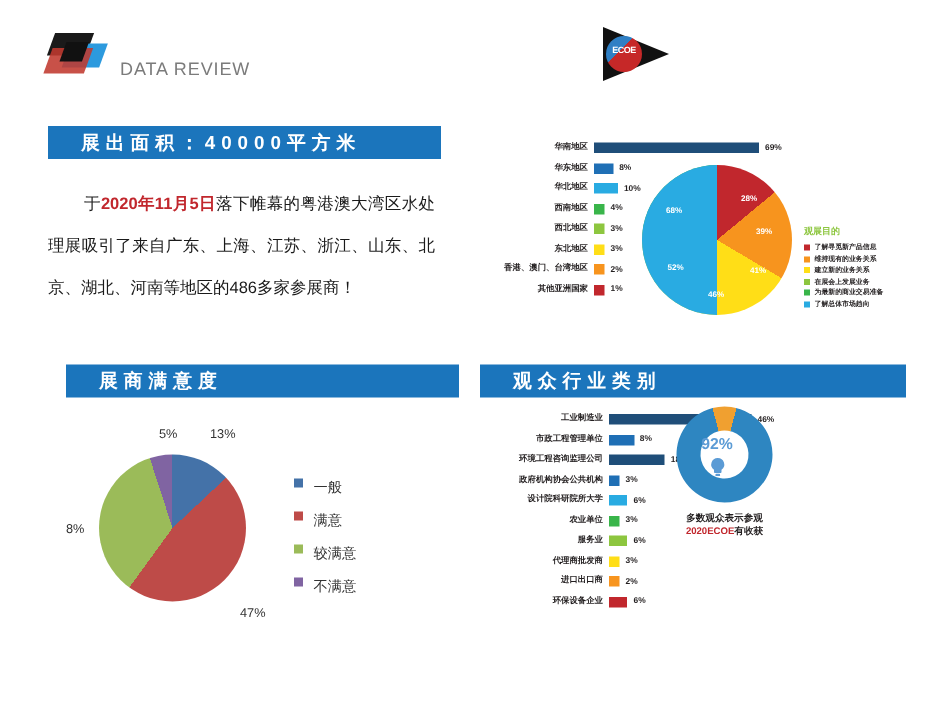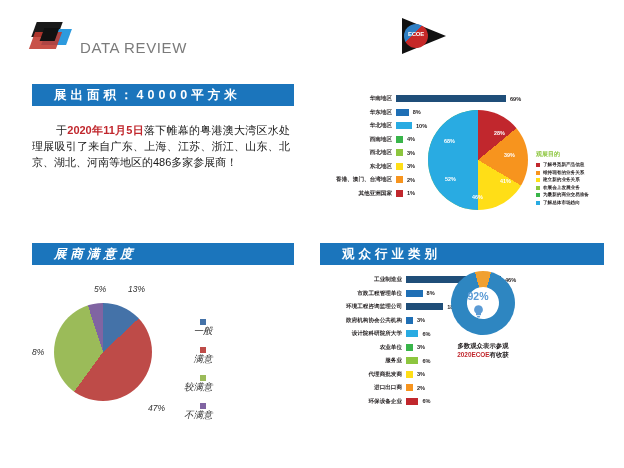--- a/index.html
+++ b/index.html
@@ -21,21 +21,21 @@
   .lm-blue  { left: 12px; top: 7px; width: 25px; height: 16px;
               background: #2c9ade; transform: skewX(-20deg); }
   .lm-red   { left: 0px; top: 10px; width: 27px; height: 17px;
               background: #c0392f; opacity: .88; transform: skewX(-20deg); }
   .lm-dark  { left: 10px; top: 6px; width: 15px; height: 13px;
               background: #111; transform: skewX(-20deg); }
 
   .logo-cn { position: absolute; left: 80px; top: 20px;
              font-size: 15px; font-weight: bold; color: #1d6fb8; letter-spacing: 1px; }
   .logo-en { position: absolute; left: 80px; top: 39px;
-             font-size: 15px; color: #7b7b7b; letter-spacing: .6px; }
+             font-size: 12px; color: #7b7b7b; letter-spacing: .6px; }
 
   
   .rlogo { position: absolute; right: 16px; top: 14px; width: 206px; height: 44px; }
   .ecoe-badge { position: absolute; left: 0; top: 4px; width: 46px; height: 36px; }
   .ecoe-tri { position: absolute; left: 0; top: 0; width: 0; height: 0;
               border-top: 18px solid transparent; border-bottom: 18px solid transparent;
               border-left: 44px solid #111; }
   .ecoe-circ { position: absolute; left: 2px; top: 6px; width: 24px; height: 24px;
                border-radius: 50%; background: linear-gradient(135deg,#2f7fc4 40%,#c62828 40%); }
   .ecoe-txt { position: absolute; left: 3px; top: 13px; width: 22px; text-align: center;
@@ -57,25 +57,25 @@
   
   .panel { position: absolute; }
   .bar-title {
     background: #1b75bc; color: #ffffff;
     font-size: 12.5px; font-weight: bold; letter-spacing: 4px;
     height: 22px; line-height: 22px; padding-left: 22px;
   }
 
   #p-area   { left: 32px;  top: 84px;  width: 262px; }
   #p-region { left: 320px; top: 84px;  width: 284px; }
-  #p-satis  { left: 32px;  top: 243px; width: 262px; font-style: italic; }
+  #p-satis  { left: 44px;  top: 243px; width: 262px; }
   #p-indus  { left: 320px; top: 243px; width: 284px; }
 
   .area-text {
-    margin-top: 16px; font-size: 11px; color: #1a1a1a; line-height: 16px;
+    margin-top: 16px; font-size: 11px; color: #1a1a1a; line-height: 28px;
     text-indent: 24px; text-align: justify; padding-right: 4px;
   }
   .area-text .hl { color: #c1272d; font-weight: bold; }
 
   
   .hbars { position: relative; margin-top: 8px; }
   .hrow { display: flex; align-items: center; height: 13.5px; }
   .hrow .hlab { width: 76px; text-align: right; font-size: 5.6px;
                 font-weight: bold; color: #231f20; padding-right: 4px; line-height: 13.5px; }
   .hrow .hbar { height: 7px; }
@@ -114,21 +114,21 @@
     border-radius: 50%;
     background: conic-gradient(
       #4472a8 0deg 46.8deg,
       #be4b48 46.8deg 216deg,
       #9bbb59 216deg 342deg,
       #8064a2 342deg 360deg
     );
   }
   .slab { position: absolute; font-size: 8.5px; color: #333; }
   .legend-satis { position: absolute; left: 152px; top: 44px; }
-  .legend-satis .lrow { display: flex; align-items: flex-end; margin-bottom: 9px; flex-direction: column; }
+  .legend-satis .lrow { display: flex; align-items: flex-start; margin-bottom: 9px; }
   .legend-satis .lsw { width: 6px; height: 6px; margin-right: 7px; }
   .legend-satis .ltxt { font-size: 9.5px; color: #333; }
 
   
   .donuts { position: absolute; left: 126px; top: 28px; width: 160px; height: 118px; }
   .donut-unit { position: absolute; width: 74px; }
   .donut {
     width: 64px; height: 64px; border-radius: 50%; position: relative;
     margin: 0 auto;
   }

